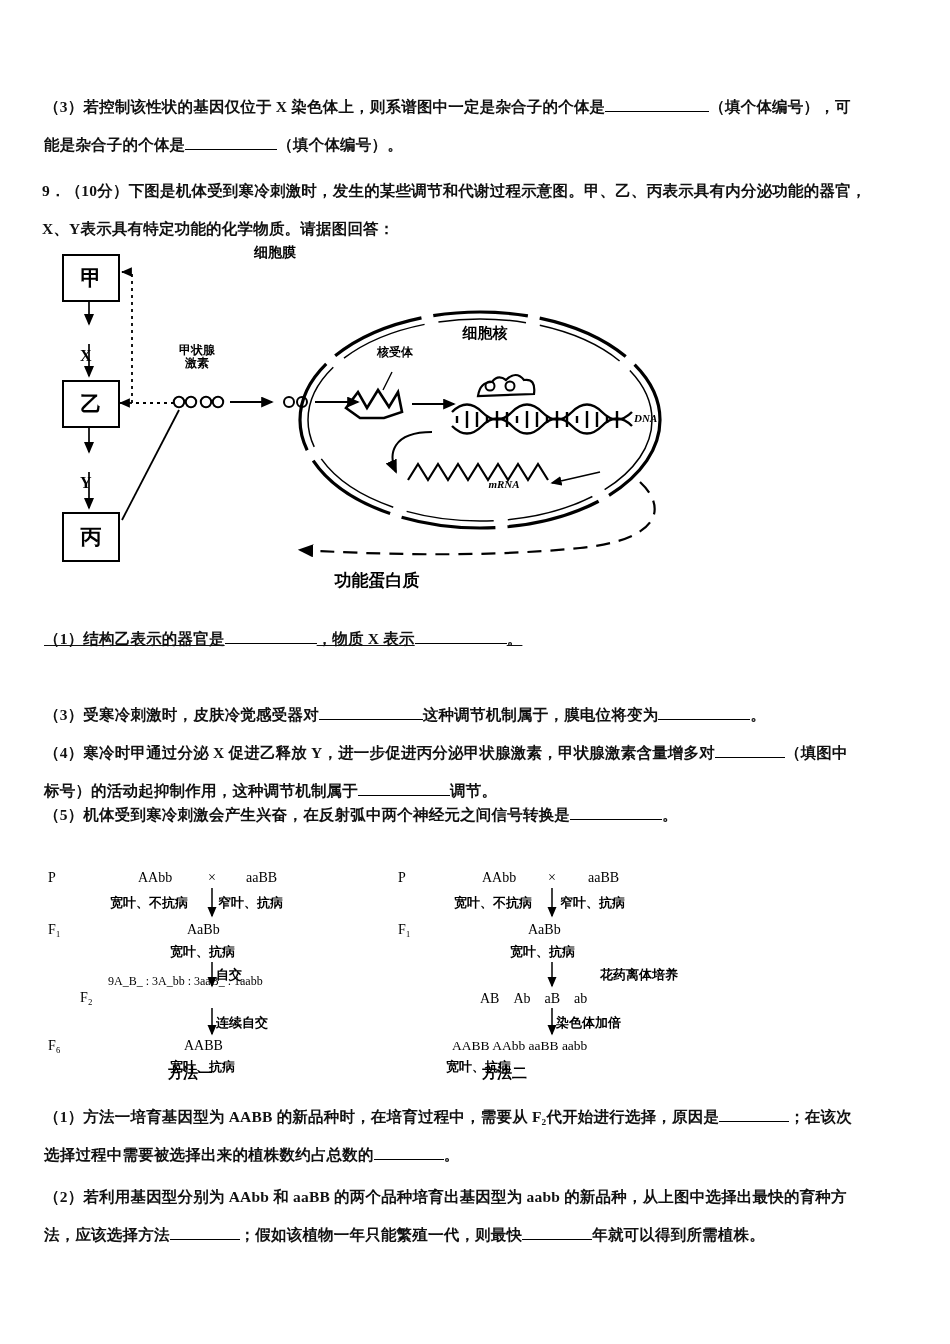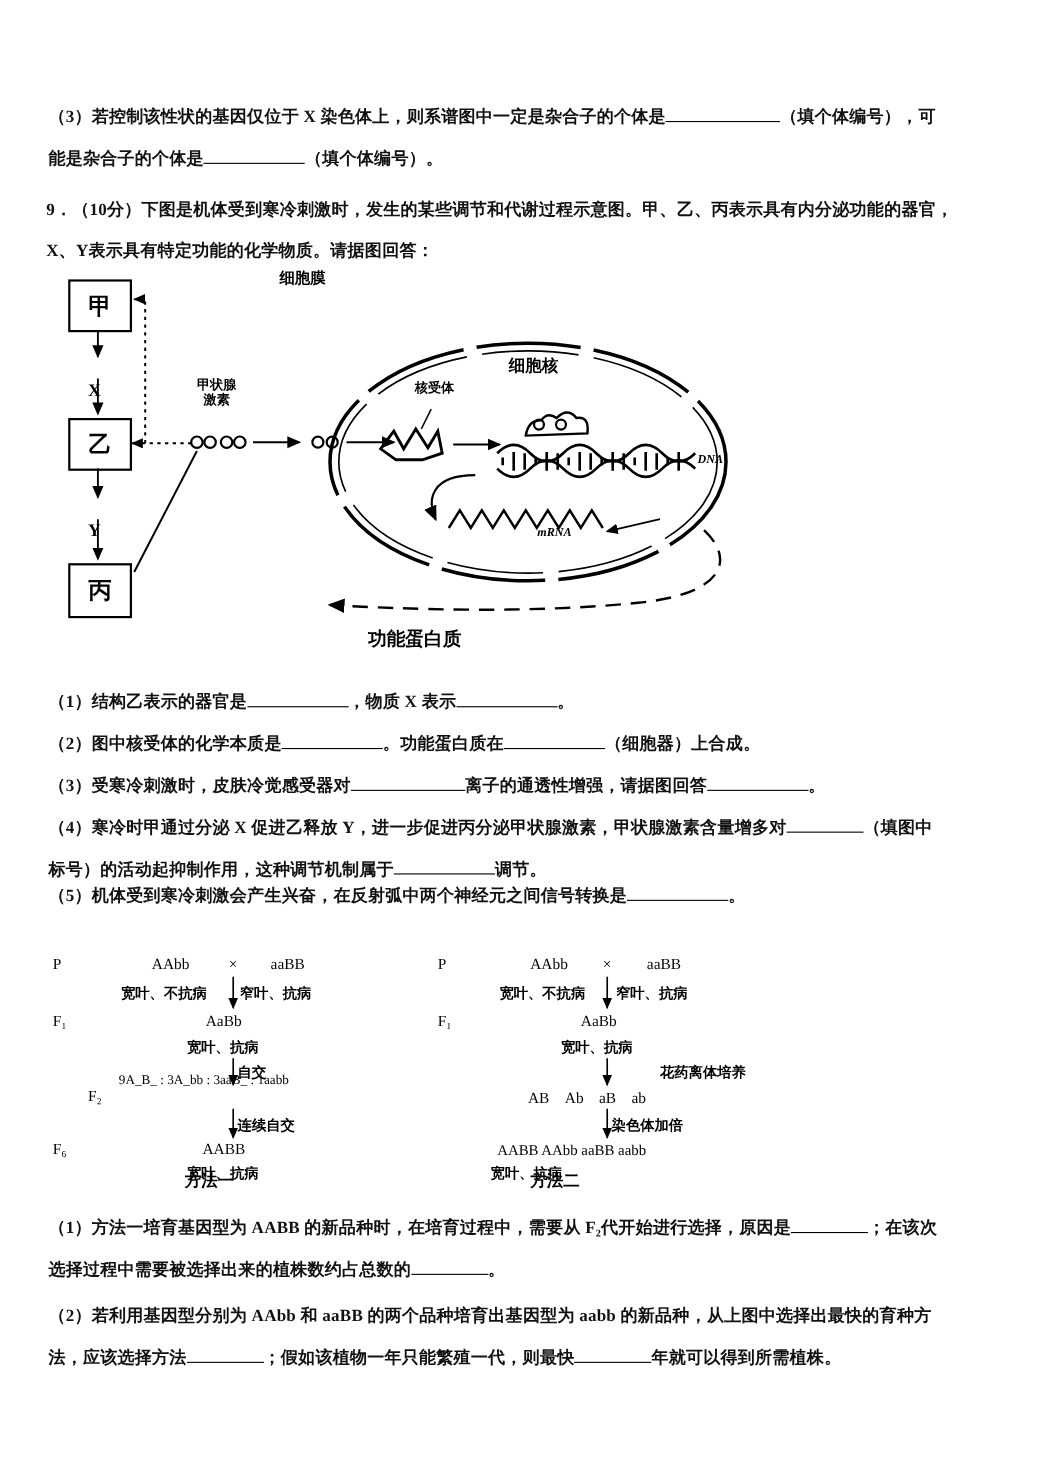--- a/index.html
+++ b/index.html
@@ -212,30 +212,27 @@
 
     <div class="figlabel" style="left:316px; top:106px; width:78px;">核受体</div>
 
     <div class="figlabel en" style="left:594px; top:172px; width:40px; text-align:left;">DNA</div>
 
     <div class="figlabel en" style="left:436px; top:238px; width:56px;">mRNA</div>
 
     <div class="figlabel" style="left:262px; top:334px; width:150px; font-size:17px;">功能蛋白质</div>
   </div>
 
-  <div class="para" style="left:44px; top:620px; width:880px;">
+  <div class="para" style="left:44px; top:620px; width:880px;text-decoration:underline;">
     <span>（1）结构乙表示的器官是</span><span class="blank b90"></span><span>，物质 X 表示</span><span class="blank b90"></span><span>。</span>
   </div>
 
-  <div class="para" style="left:44px; top:658px; width:880px;">
-    <span>（2）图中核受体的化学本质是</span><span class="blank b90"></span><span>。功能蛋白质在</span><span class="blank b90"></span><span>（细胞器）上合成。</span>
-  </div>
 
   <div class="para" style="left:44px; top:696px; width:880px;">
-    <span>（3）受寒冷刺激时，皮肤冷觉感受器对</span><span class="blank b100"></span><span>离子的通透性增强，请据图回答</span><span class="blank b90"></span><span>。</span>
+    <span>（3）受寒冷刺激时，皮肤冷觉感受器对</span><span class="blank b100"></span><span>这种调节机制属于，膜电位将变为</span><span class="blank b90"></span><span>。</span>
   </div>
 
   <div class="para" style="left:44px; top:734px; width:880px;">
     <span>（4）寒冷时甲通过分泌 X 促进乙释放 Y，进一步促进丙分泌甲状腺激素，甲状腺激素含量增多对</span><span class="blank b70"></span><span>（填图中</span><br>
     <span>标号）的活动起抑制作用，这种调节机制属于</span><span class="blank b90"></span><span>调节。</span>
   </div>
 
   <div class="para" style="left:44px; top:796px; width:880px;">
     <span>（5）机体受到寒冷刺激会产生兴奋，在反射弧中两个神经元之间信号转换是</span><span class="blank b90"></span><span>。</span>
   </div>

